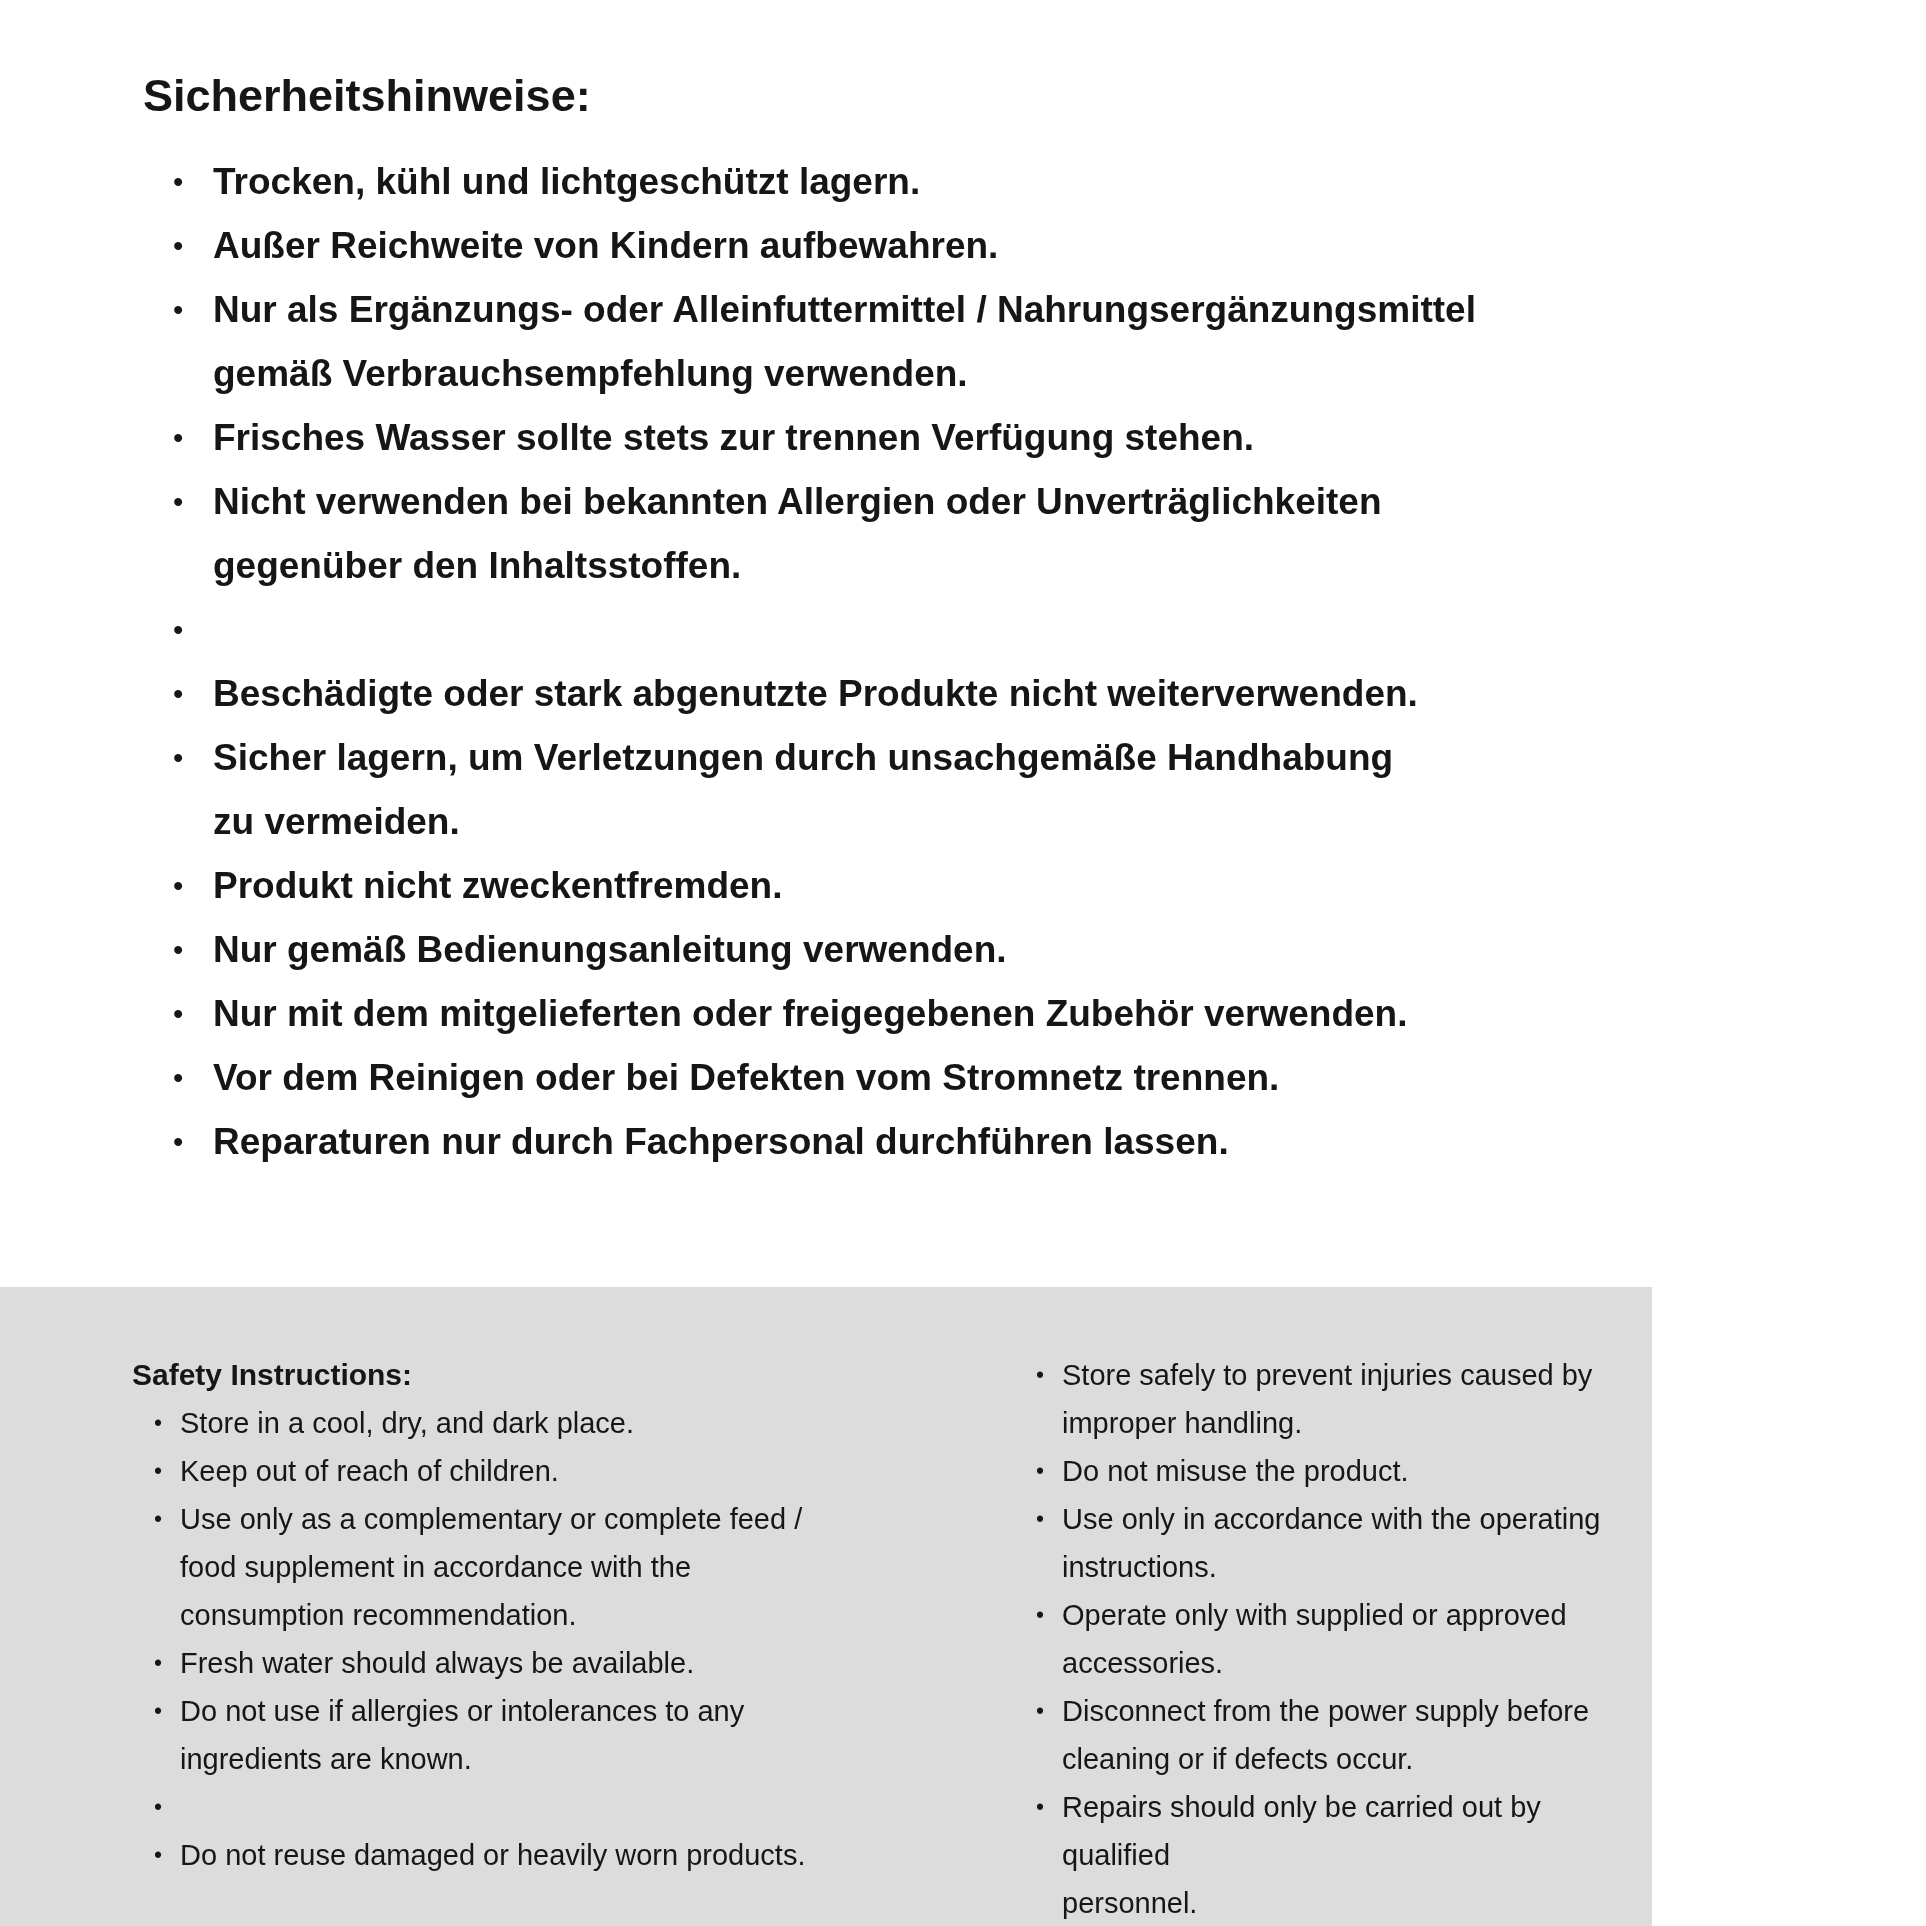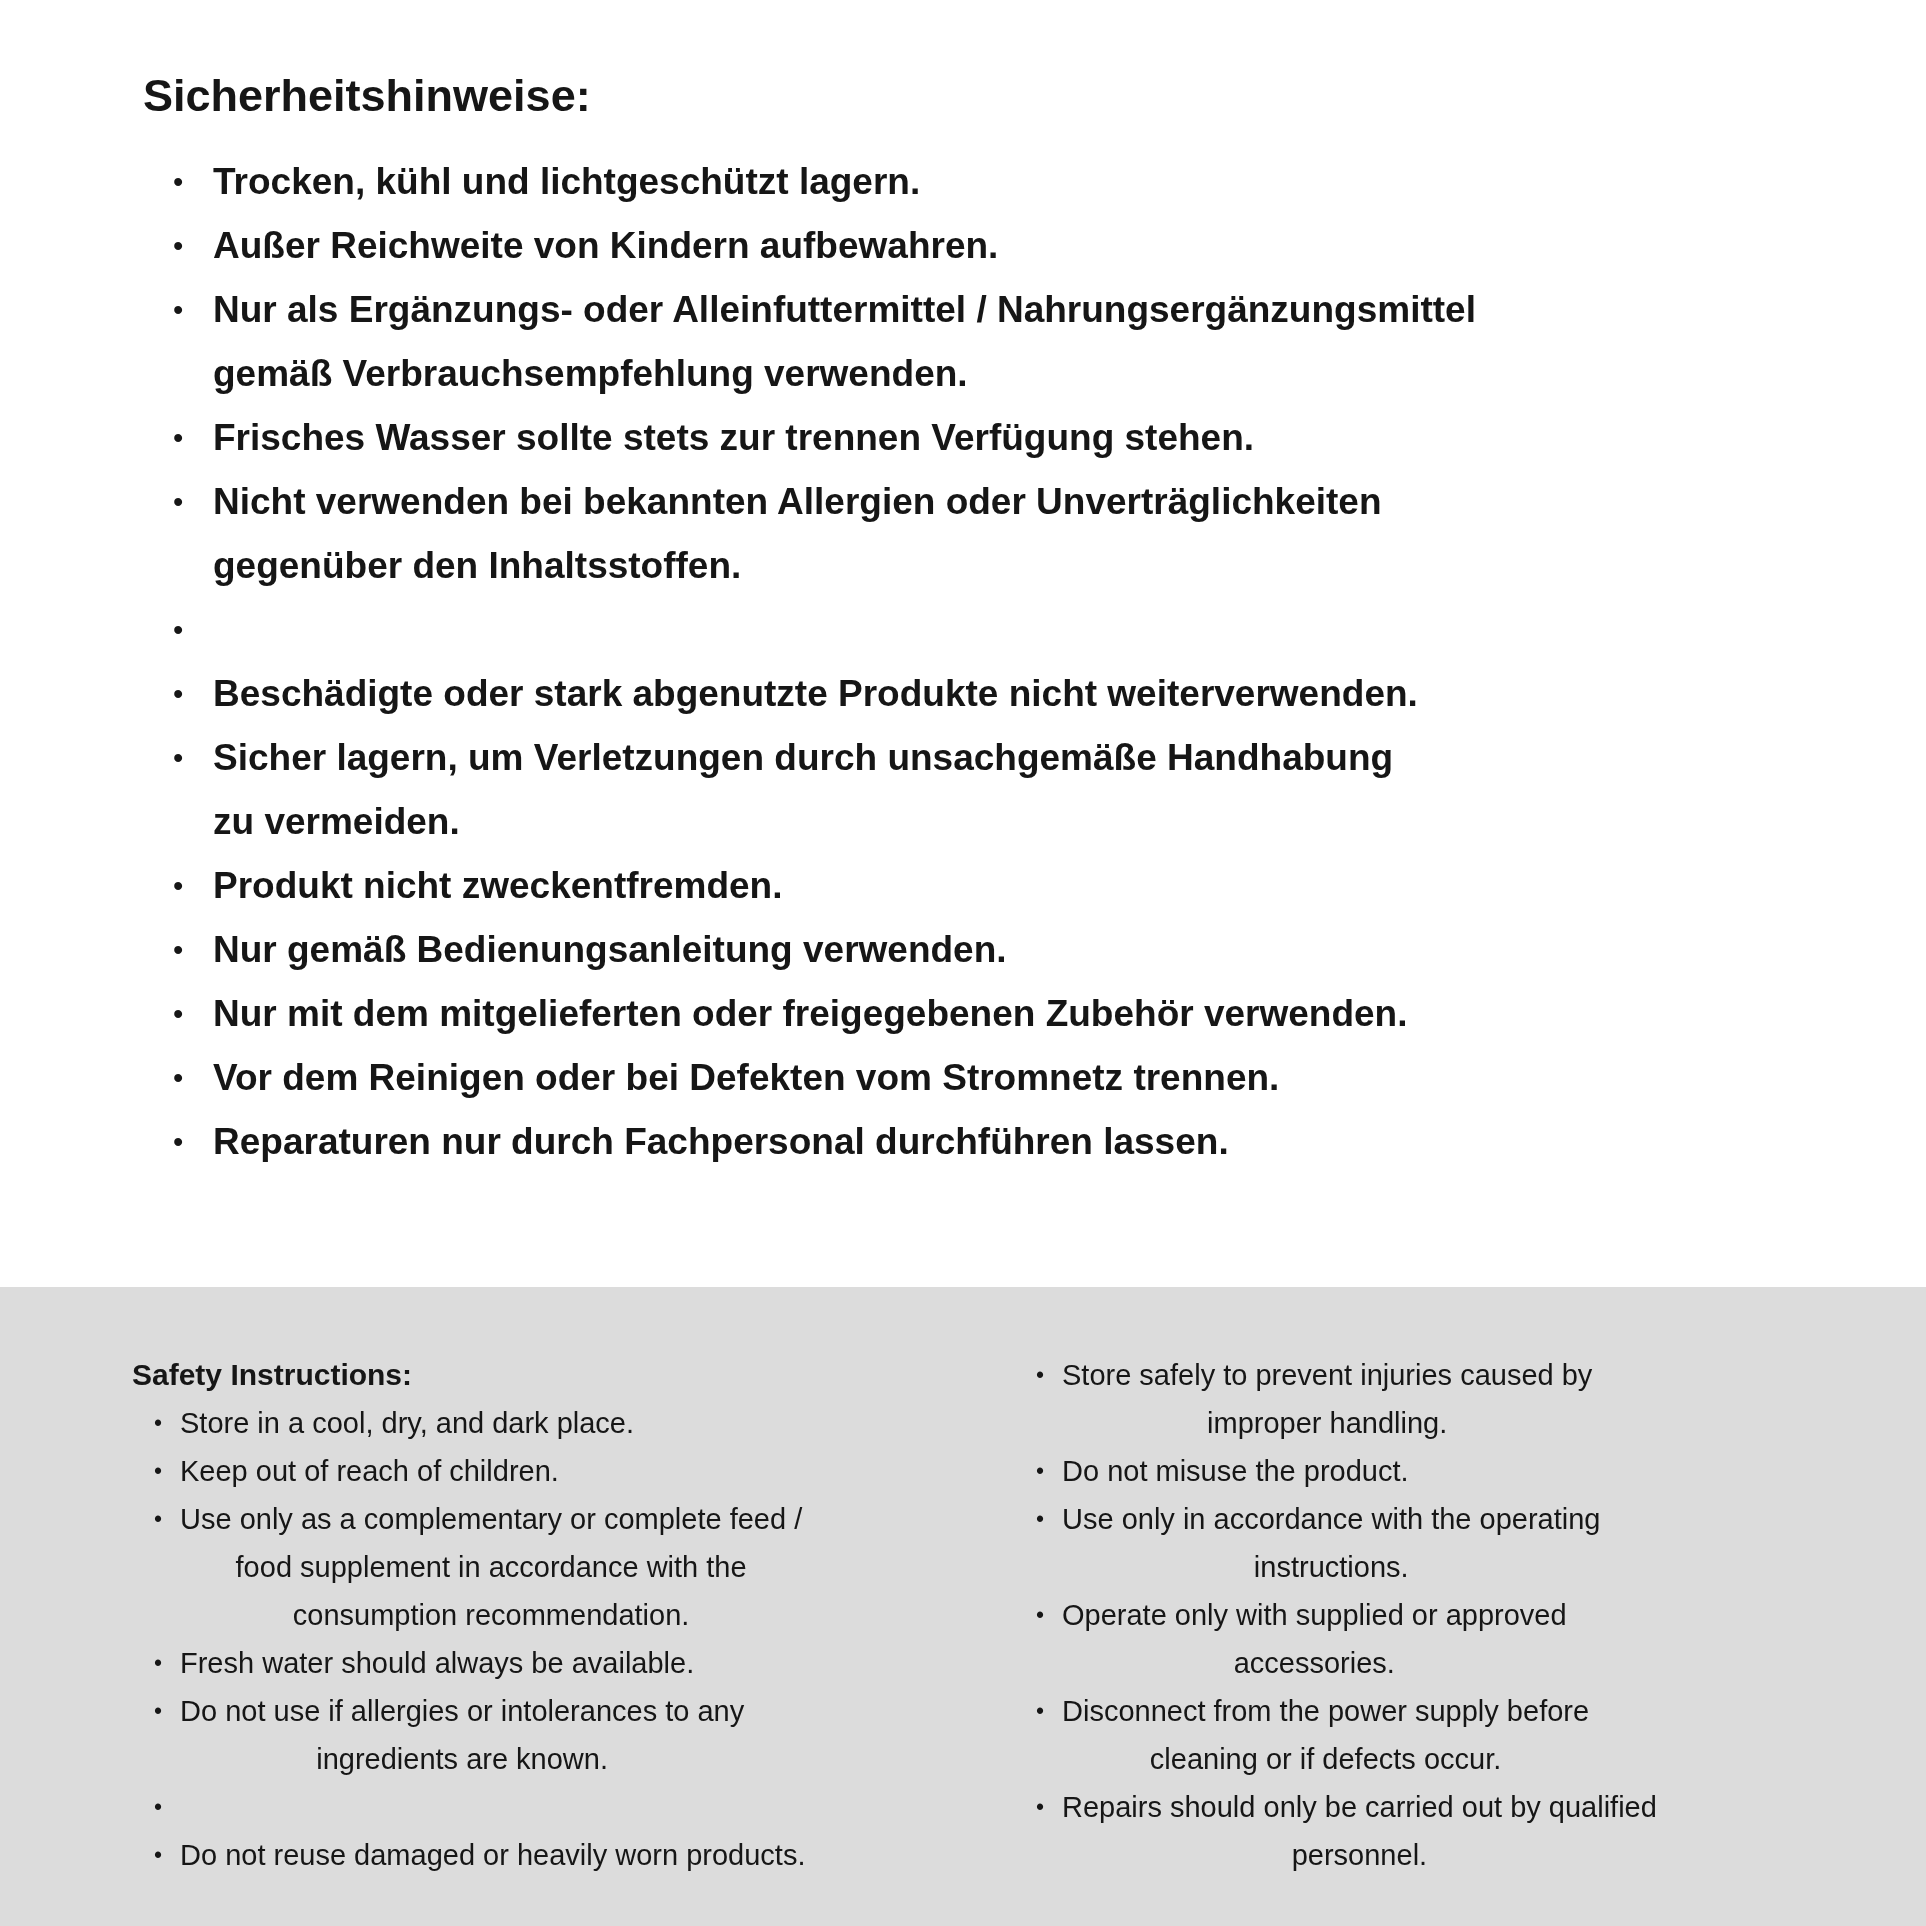--- a/index.html
+++ b/index.html
@@ -41,21 +41,21 @@
     flex: 0 0 40px;
     font-size: 29.5px;
     line-height: 64px;
   }
   .german-section .item-text { white-space: pre-line; font-weight: bold; }
 
   
   .english-section {
     position: absolute;
     left: 0; top: 1287px;
-    width: 1926px; height: 639px;
+    width: 1652px; height: 639px;
     background: var(--panel-bg, #dcdcdc);
     box-sizing: border-box;
     padding: 64px 51px 0 132px;
     display: flex;
     align-items: flex-start;
   }
   .col-left  { flex: 0 0 864px; }
   .col-right { flex: 1 1 auto; margin-left: 40px; }
 
   .english-section h2 {
@@ -74,21 +74,21 @@
     display: flex;
     align-items: flex-start;
     font-size: 29px;
     line-height: 48px;
   }
   .english-section .bullet {
     flex: 0 0 26px;
     font-size: 23px;
     line-height: 48px;
   }
-  .english-section .item-text { white-space: pre-line; text-align: center; }
+  .english-section .item-text { white-space: pre-line; }
 </style>
 </head>
 <body style="--page-bg: #ffffff; --panel-bg: #dcdcdc; --text-color: #161616;">
 
 <section class="german-section">
   <h1>Sicherheitshinweise:</h1>
   <ul>
     <li>
         <span class="bullet">•</span>
         <span class="item-text">Trocken, kühl und lichtgeschützt lagern.</span>

